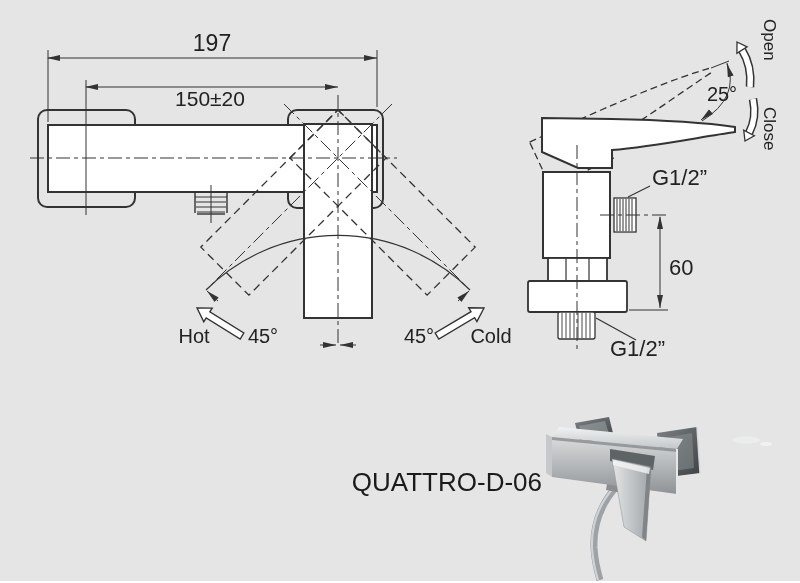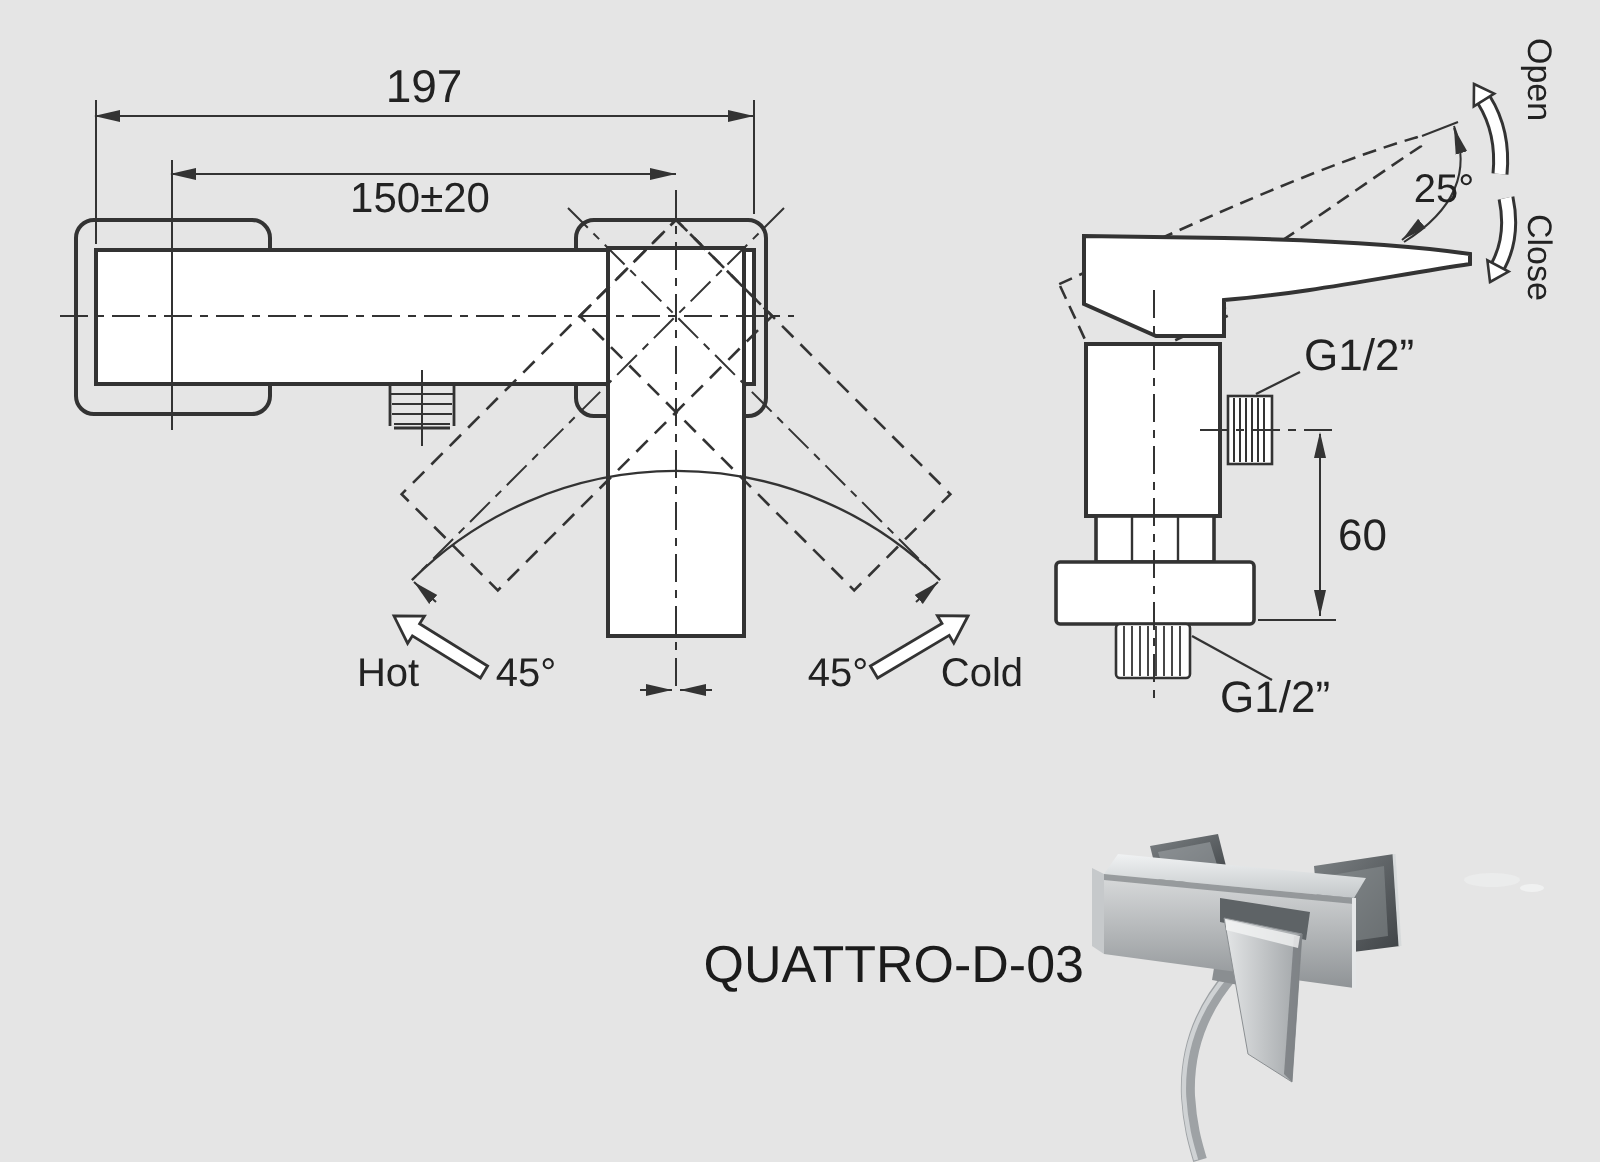--- a/index.html
+++ b/index.html
@@ -202,15 +202,15 @@
     <line x1="677" y1="449" x2="677" y2="494" stroke="#e5e7e8" stroke-width="2"></line>
 
     <path d="M610,449 L655,456 L653,470 L610,461 Z" fill="#5e6366"></path>
     <path d="M612,459 L651,467 L646,541 L624,527 Z" fill="url(#gHandle)" stroke="#8b8f92" stroke-width="0.5"></path>
     <path d="M651,467 L646,541 L642,537 L647,468 Z" fill="#777b7e" opacity="0.8"></path>
     <path d="M613,460 L650,468 L649,474 L613,465 Z" fill="#f2f4f4" opacity="0.8"></path>
   </g>
 </svg>
 
 <div class="caption">
-  <div>QUATTRO-D-03</div>
+  <div>QUATTRO-D-06</div>
 </div>
 </div>
 
 </body></html>

